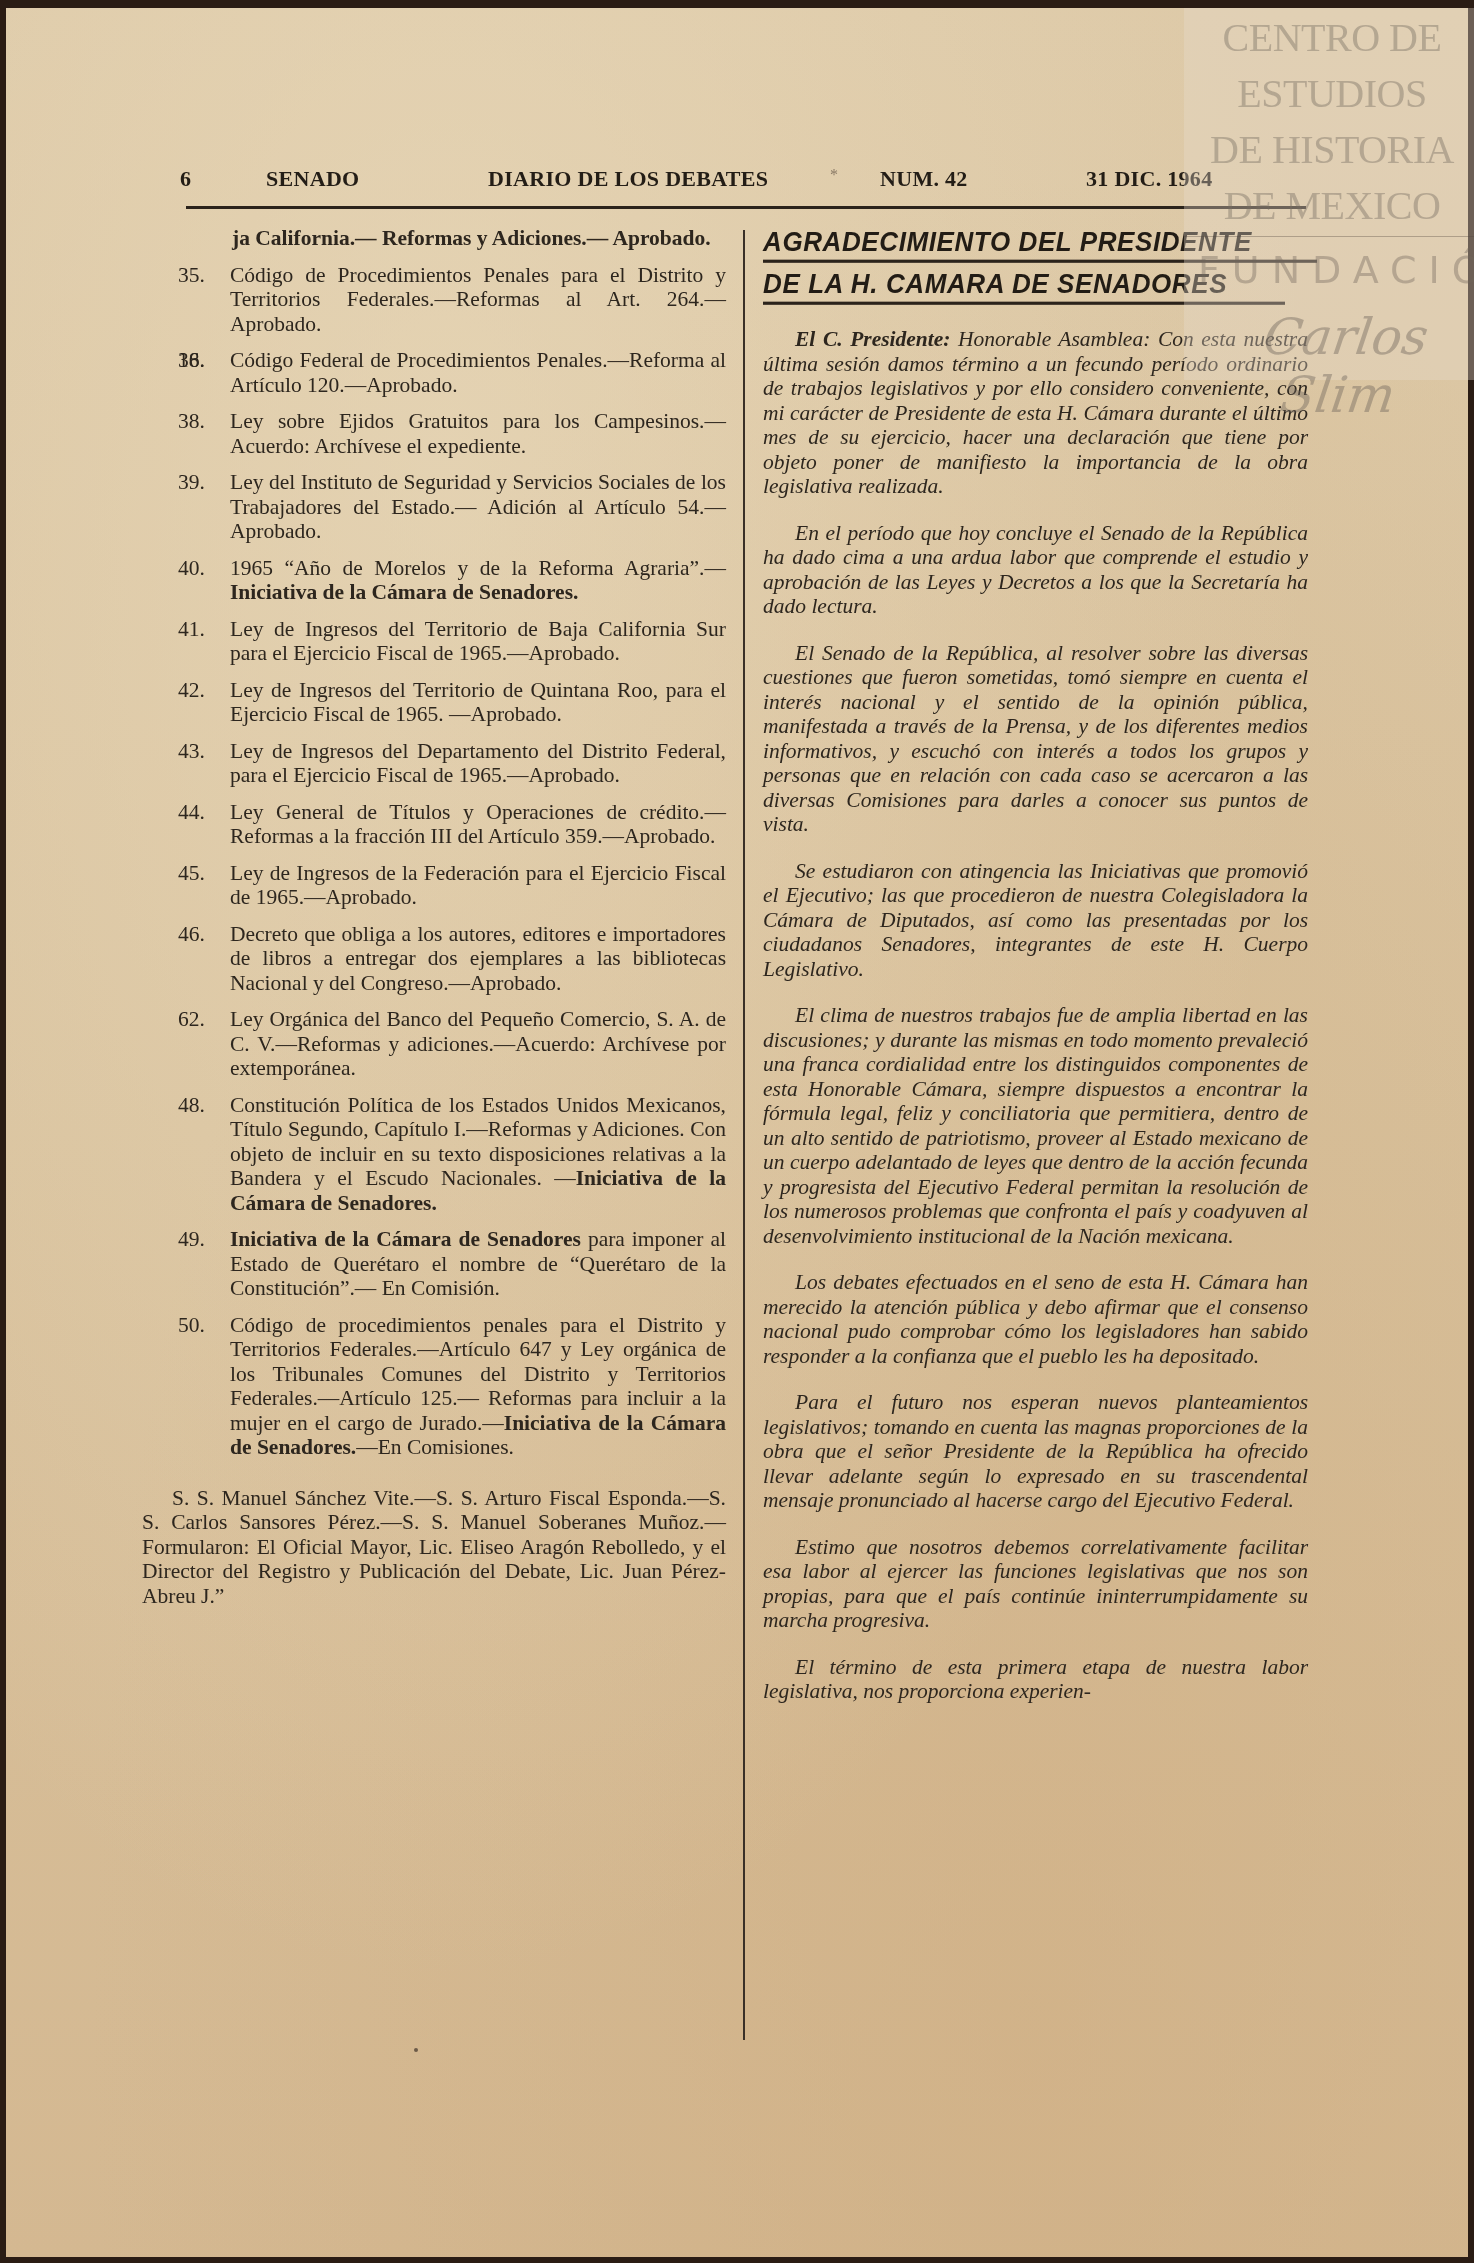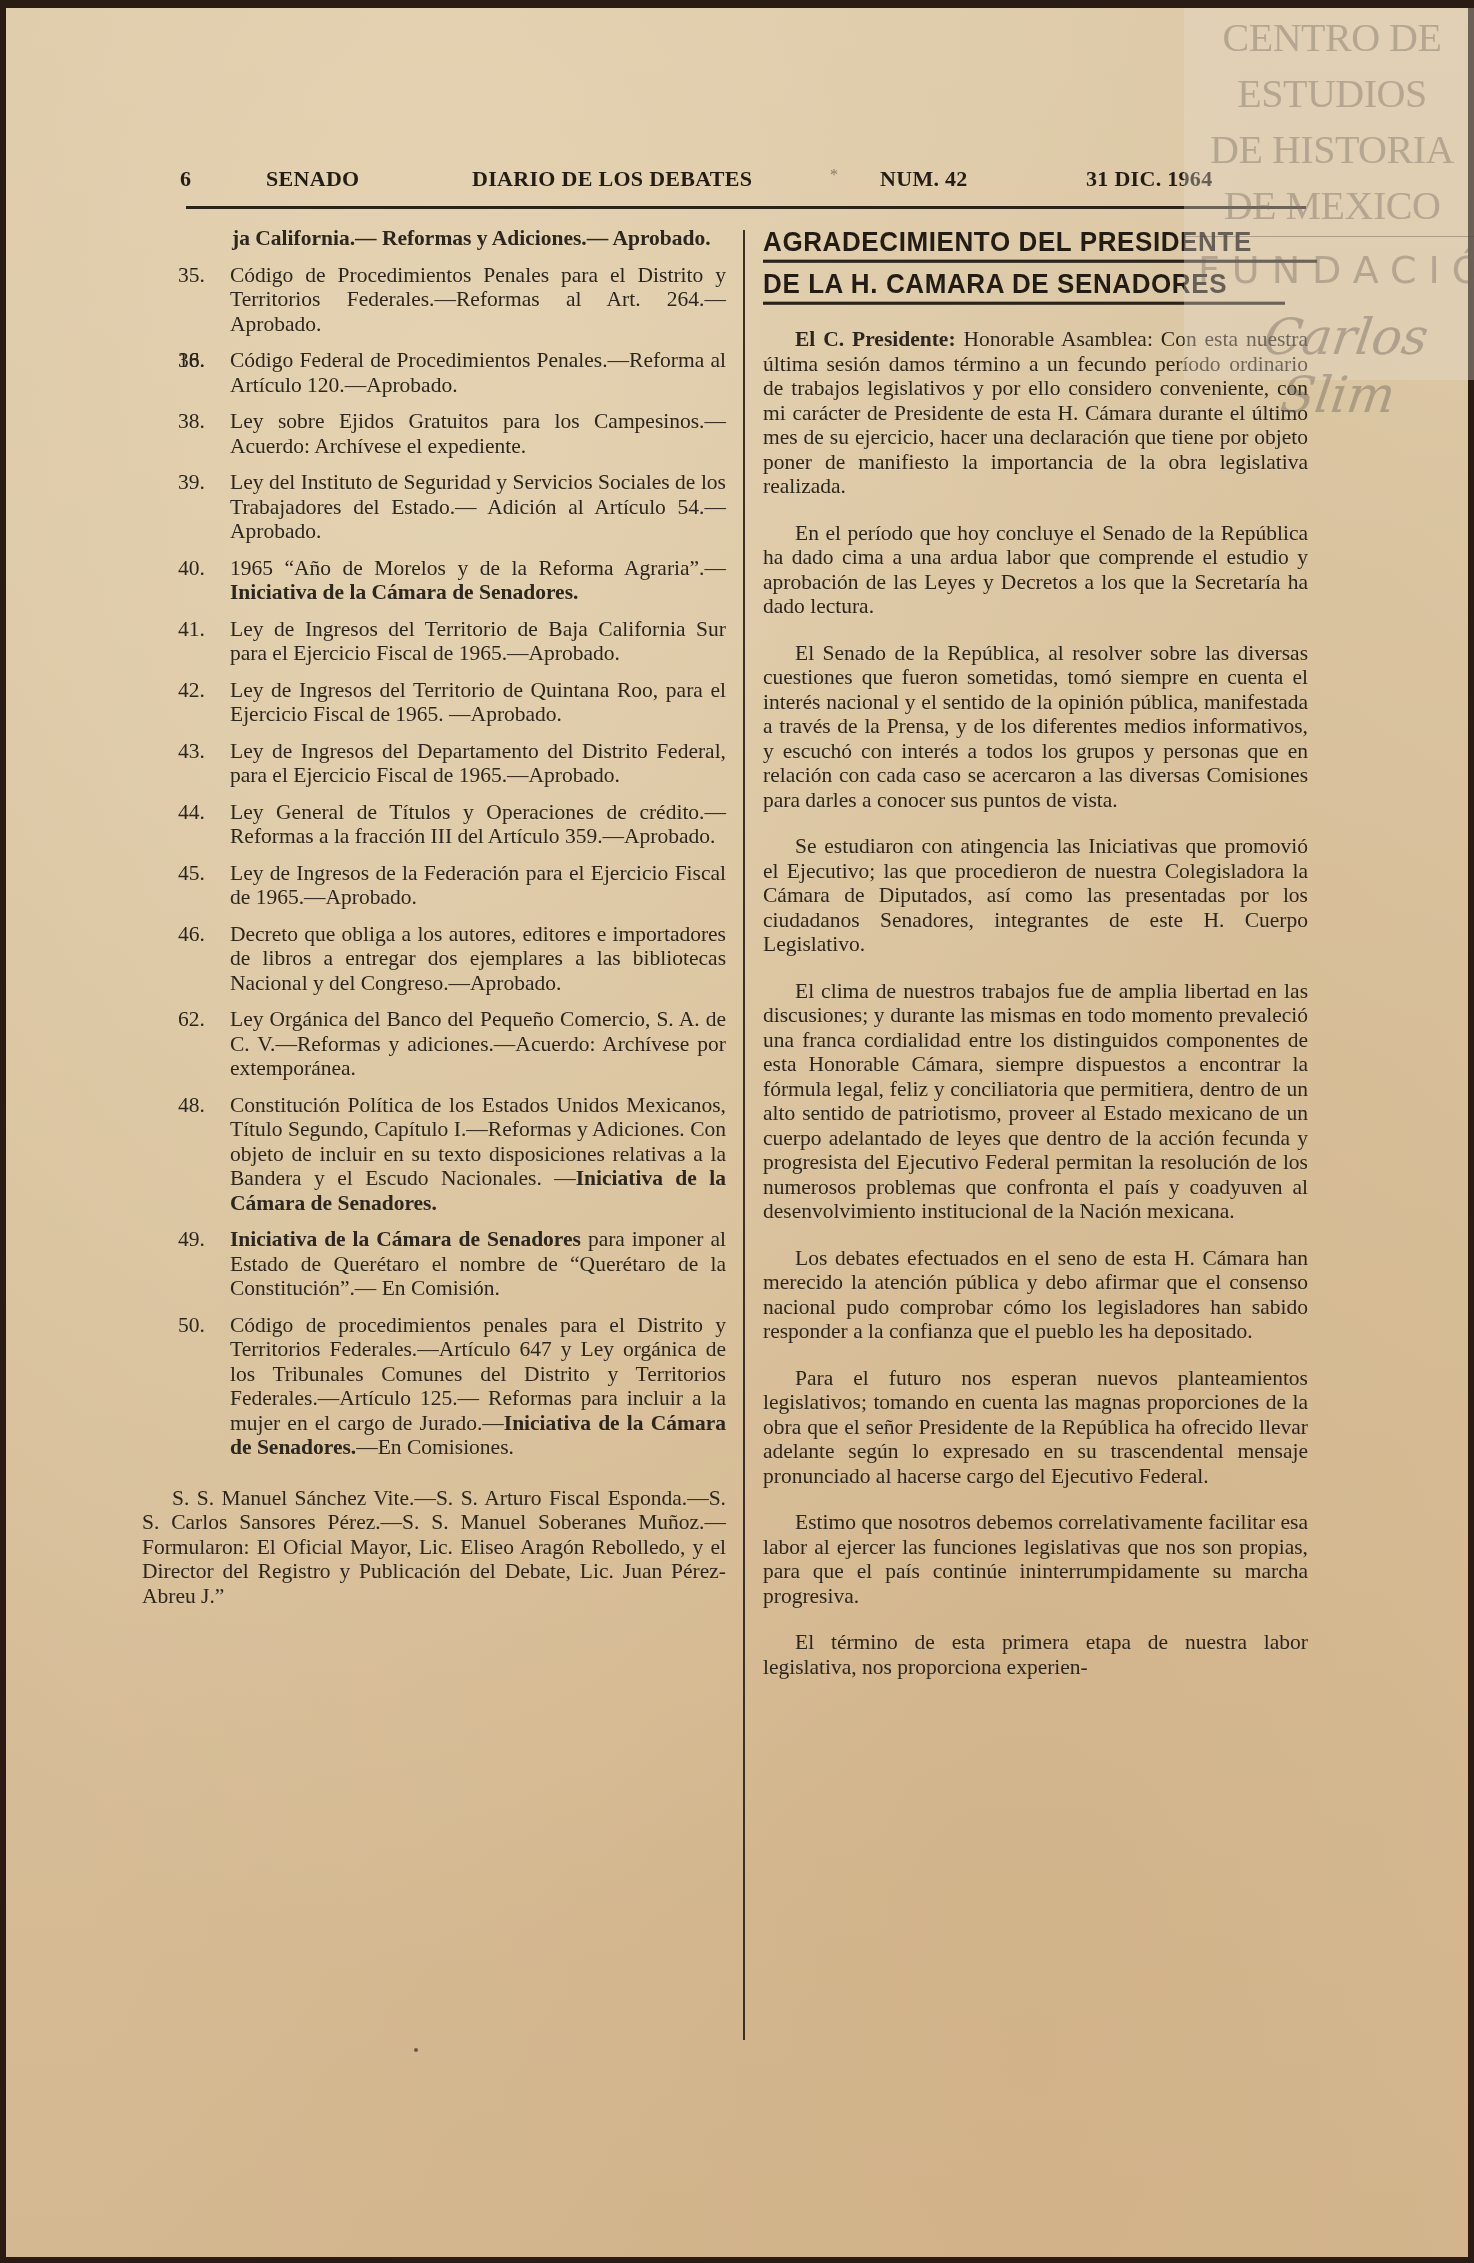--- a/index.html
+++ b/index.html
@@ -18,38 +18,38 @@
     color: #2b241c;
   }
   .header {
     position: absolute; left: 174px; top: 158px; width: 1058px; height: 36px;
     font-family: "Liberation Serif", serif; font-weight: bold; font-size: 22px;
     color: #231d16; letter-spacing: 0.3px;
   }
   .header span { position: absolute; top: 0; white-space: nowrap; }
   .h-page { left: 0; }
   .h-sec { left: 86px; }
-  .h-pub { left: 292px; }
+  .h-pub { left: 308px; }
   .h-star { left: 650px; font-weight: normal; color: #8a7a66; font-size: 16px; top: 2px; }
   .h-num { left: 700px; }
   .h-date { left: 906px; }
   .header-rule {
     position: absolute; left: 180px; top: 198px; width: 1120px; height: 3px;
     background: #2b231b;
   }
   .col-rule {
     position: absolute; left: 737px; top: 222px; width: 2px; height: 1810px;
     background: #3a3027;
   }
   .col {
     position: absolute; font-size: 21.5px; line-height: 24.5px; color: #2d261e;
     text-align: justify;
   }
   .col-left { left: 168px; top: 218px; width: 552px; }
-  .col-right { left: 757px; top: 222px; width: 545px; }
+  .col-right { left: 757px; top: 222px; width: 545px; font-style: italic; }
   .item { position: relative; padding-left: 56px; margin-bottom: 12px; }
   .item .num { position: absolute; left: 4px; top: 0; }
   .item.cont { padding-left: 58px; font-weight: bold; }
   .bold { font-weight: bold; }
   .sig { text-indent: 30px; margin-top: 26px; padding-left: 0; margin-left: -32px; }
   .title {
     font-family: "Liberation Sans", "DejaVu Sans", sans-serif; font-weight: bold;
     font-size: 26px; letter-spacing: 0.6px; color: #221c15; transform: scaleY(1.05);
     white-space: nowrap;
   }

